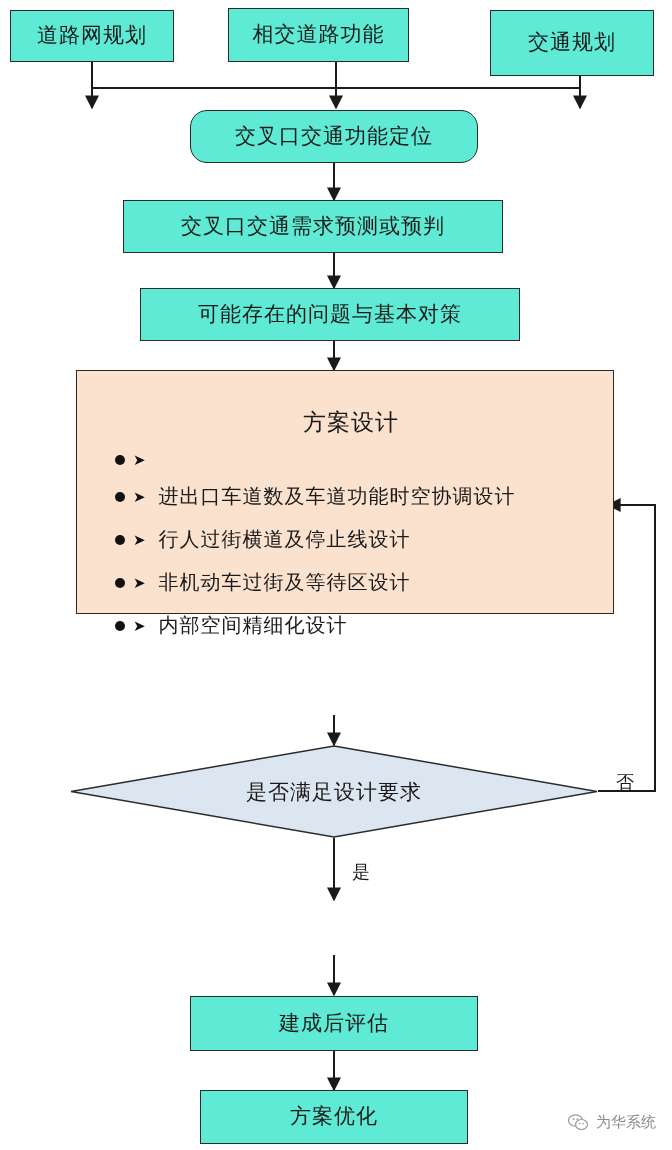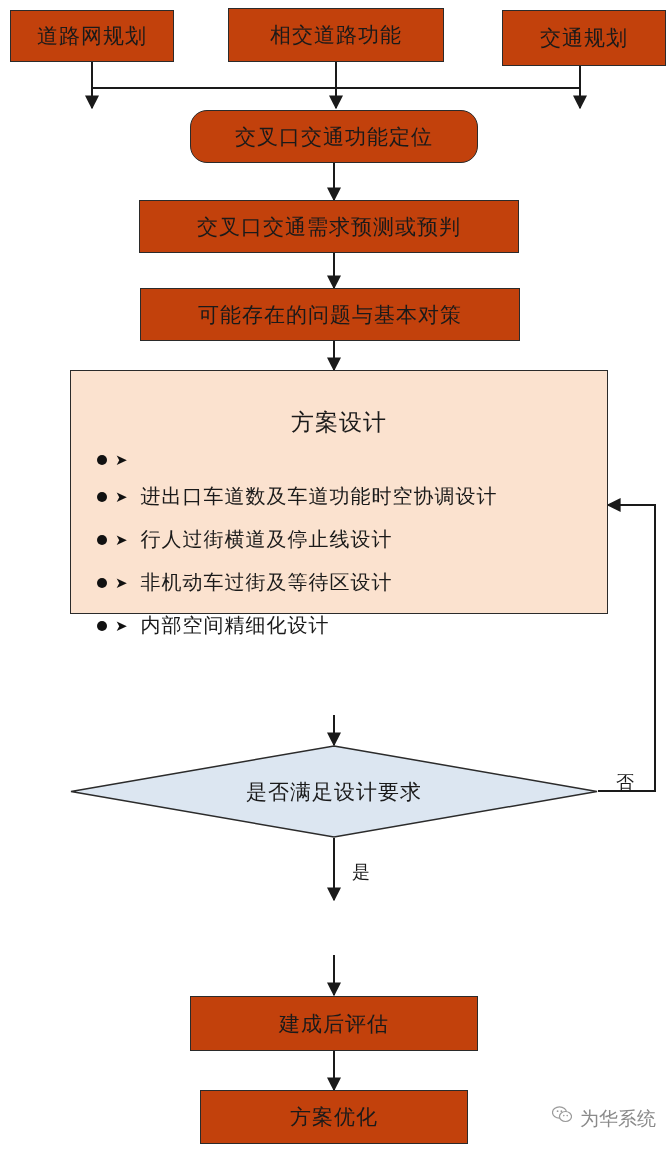--- a/index.html
+++ b/index.html
@@ -29,25 +29,26 @@
     pointer-events: none;
   }
   .node {
     position: absolute;
     box-sizing: border-box;
     display: flex;
     align-items: center;
     justify-content: center;
     text-align: center;
     border: 1px solid #2b2b2b;
-    background: #c2410c;
+    background: #5eead4;
     font-size: 21px;
     letter-spacing: 1px;
     line-height: 1.2;
     z-index: 2;
+    font-family: Liberation Serif, serif;
   }
   .panel {
     position: absolute;
     box-sizing: border-box;
     border: 1px solid #2b2b2b;
     background: #fbe2cf;
     z-index: 2;
     padding: 0;
   }
   .panel-title {
@@ -105,24 +106,24 @@
     position: absolute;
     font-size: 18px;
     z-index: 3;
     color: #1a1a1a;
   }
   .watermark {
     position: absolute;
     right: 16px;
     bottom: 18px;
     display: flex;
-    align-items: flex-start;
+    align-items: center;
     gap: 8px;
     color: #8a8a8a;
-    font-size: 19px;
+    font-size: 15px;
     z-index: 4;
   }
   .wm-icon {
     width: 20px;
     height: 17px;
     position: relative;
     display: inline-block;
   }
 </style>
 </head>
@@ -154,41 +155,41 @@
       <path d="M 334 1051 L 334 1090" marker-end="url(#arrow)"></path>
 
       <path d="M 598 791 L 655 791 L 655 505 L 608 505" marker-end="url(#arrow)"></path>
     </g>
   </svg>
 
   <div class="node" style="left:10px; top:10px; width:164px; height:52px;">
     <span>道路网规划</span>
   </div>
 
-  <div class="node" style="left:228px; top:8px; width:216px; height:54px;text-align:center;">
+  <div class="node" style="left:228px; top:8px; width:181px; height:54px;text-align:center;">
     <span>相交道路功能</span>
   </div>
 
-  <div class="node" style="left:502px; top:10px; width:164px; height:56px;">
+  <div class="node" style="left:490px; top:10px; width:164px; height:66px;">
     <span>交通规划</span>
   </div>
 
   <div class="node" style="left:190px; top:110px; width:288px; height:53px;border-radius:17px;">
     <span>交叉口交通功能定位</span>
   </div>
 
-  <div class="node" style="left:139px; top:200px; width:380px; height:53px;">
+  <div class="node" style="left:123px; top:200px; width:380px; height:53px;">
     <span>交叉口交通需求预测或预判</span>
   </div>
 
   <div class="node" style="left:140px; top:288px; width:380px; height:53px;">
     <span>可能存在的问题与基本对策</span>
   </div>
 
-  <div class="panel" style="left:70px; top:370px; width:538px; height:244px;">
+  <div class="panel" style="left:76px; top:370px; width:538px; height:244px;padding-left:12px;">
     <div class="panel-title">方案设计</div>
     <ul class="bullets">
       <li>
         <span class="bullet-dot"></span>
         <span class="bullet-arrow">➤</span>
       </li>
       <li>
         <span class="bullet-dot"></span>
         <span class="bullet-arrow">➤</span>
         <span>进出口车道数及车道功能时空协调设计</span>

